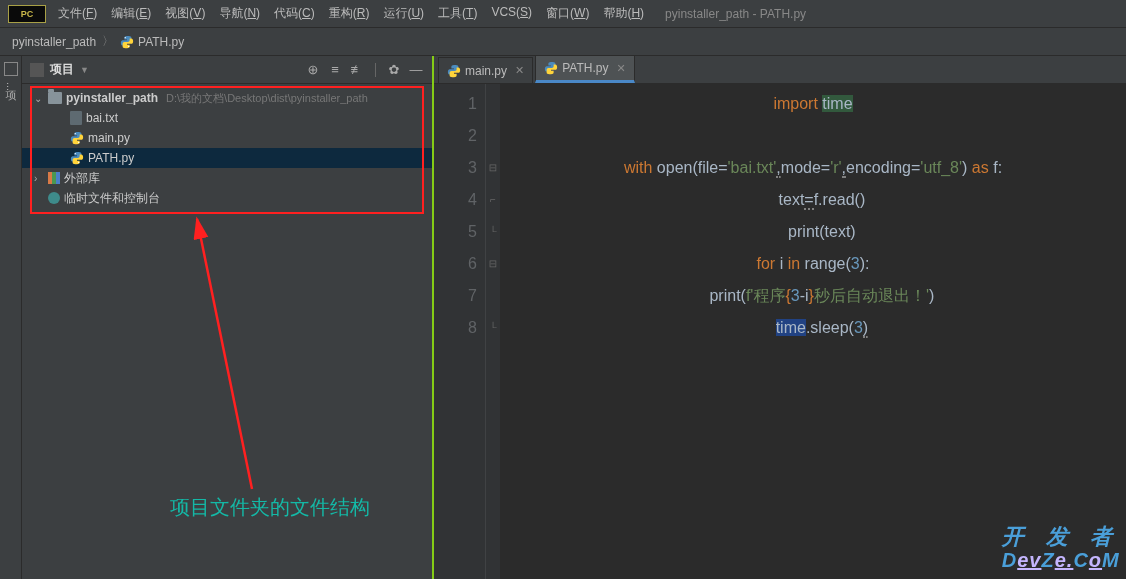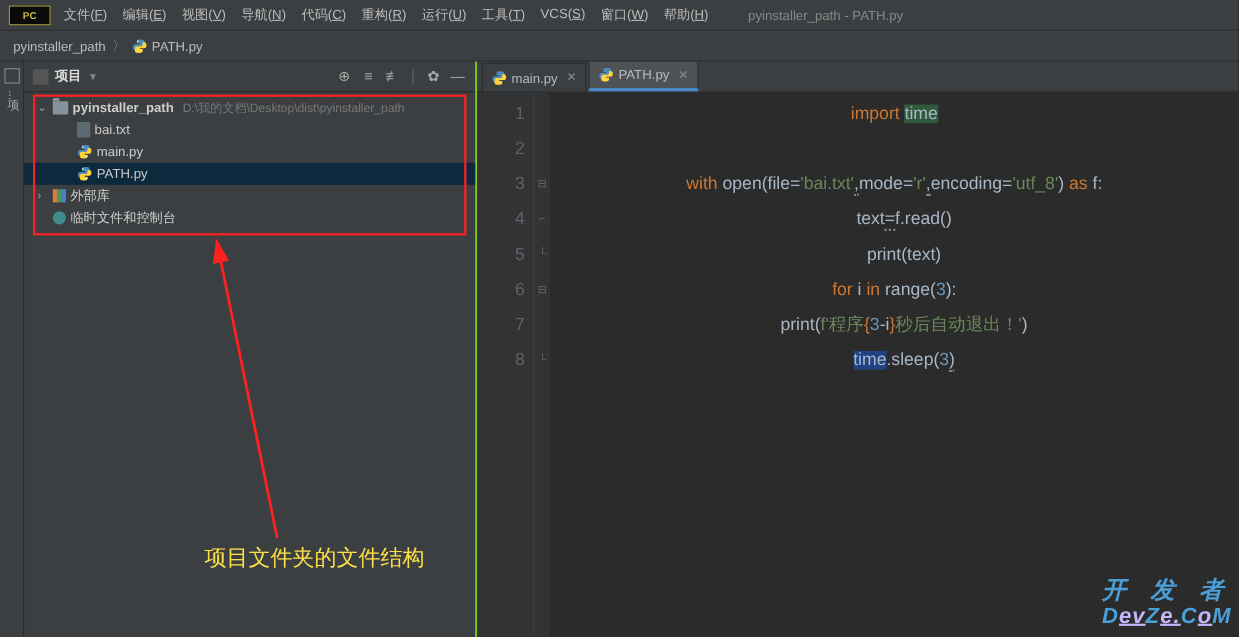--- a/index.html
+++ b/index.html
@@ -3,21 +3,21 @@
 <meta charset="utf-8">
 <style>
 * { margin: 0; padding: 0; box-sizing: border-box; font-family: "Microsoft YaHei", Arial, sans-serif; }
 body { background: #2b2b2b; color: #bbbbbb; font-size: 12px; width: 1126px; height: 579px; overflow: hidden; position: relative; }
 
 .top-bar { height: 28px; background: #3c3f41; display: flex; align-items: center; padding: 0 8px; border-bottom: 1px solid #2b2b2b; }
 .app-icon { width: 38px; height: 18px; background: #0a0a0a; border: 1px solid #a8a046; margin-right: 12px; display: flex; align-items: center; justify-content: center; font-size: 9px; font-weight: bold; color: #c9b74a; }
 .menu { display: flex; gap: 14px; }
 .menu-item { cursor: pointer; text-align: center; }
 .menu-item u { text-decoration: underline; }
-.window-title { margin-left: 36px; color: #888; }
+.window-title { margin-left: 21px; color: #888; }
 
 .breadcrumb-bar { height: 28px; background: #3c3f41; display: flex; align-items: center; padding: 0 12px; border-bottom: 1px solid #2b2b2b; }
 .breadcrumb-item { display: flex; align-items: center; gap: 4px; }
 .breadcrumb-sep { margin: 0 6px; color: #888; }
 
 .main-area { display: flex; height: calc(100% - 56px); }
 .side-tab { width: 22px; background: #3c3f41; border-right: 1px solid #2b2b2b; padding-top: 6px; display: flex; flex-direction: column; align-items: center; gap: 2px; }
 .side-tab-icon { width: 14px; height: 14px; border: 1px solid #888; }
 .side-tab-label { writing-mode: vertical-rl; font-size: 11px; color: #aaa; margin-top: 4px; }
 
@@ -39,21 +39,21 @@
 .txt-icon { width: 12px; height: 14px; background: #5e6a71; border-radius: 1px; }
 .lib-icon { width: 12px; height: 12px; background: linear-gradient(90deg, #d97a47 33%, #4a9851 33% 66%, #4a7fc9 66%); }
 .temp-icon { width: 12px; height: 12px; background: #3e8b8b; border-radius: 50%; }
 .tree-label { color: #ccc; white-space: nowrap; }
 .tree-path { color: #777; margin-left: 4px; font-size: 11px; white-space: nowrap; }
 
 .py-icon { width: 14px; height: 14px; display: flex; flex-shrink: 0; }
 .py-icon svg { width: 100%; height: 100%; }
 
 .arrow-svg { position: absolute; left: 170px; top: 130px; width: 120px; height: 280px; pointer-events: none; }
-.annotation { position: absolute; left: 164px; top: 410px; color: #fde047; font-size: 20px; font-weight: 500; }
+.annotation { position: absolute; left: 148px; top: 410px; color: #14b8a6; font-size: 20px; font-weight: 500; }
 
 .editor-area { flex: 1; display: flex; flex-direction: column; background: #2b2b2b; }
 .tab-bar { height: 28px; background: #3c3f41; display: flex; align-items: flex-end; border-bottom: 1px solid #2b2b2b; padding-left: 4px; }
 .tab { height: 26px; padding: 0 8px; display: flex; align-items: center; gap: 4px; background: #3c3f41; border: 1px solid #2b2b2b; border-bottom: none; margin-right: 2px; cursor: pointer; position: relative; }
 .tab.active { background: #4e5254; border-bottom: 3px solid #4a88c7; height: 28px; }
 .tab-close { color: #888; font-size: 11px; margin-left: 4px; }
 
 .code-area { flex: 1; display: flex; font-family: "Consolas", "Courier New", monospace; font-size: 16px; line-height: 32px; }
 .gutter { width: 52px; background: #313335; text-align: right; padding: 4px 8px 4px 4px; color: #606366; border-right: 1px solid #404244; }
 .gutter-line { height: 32px; position: relative; }

